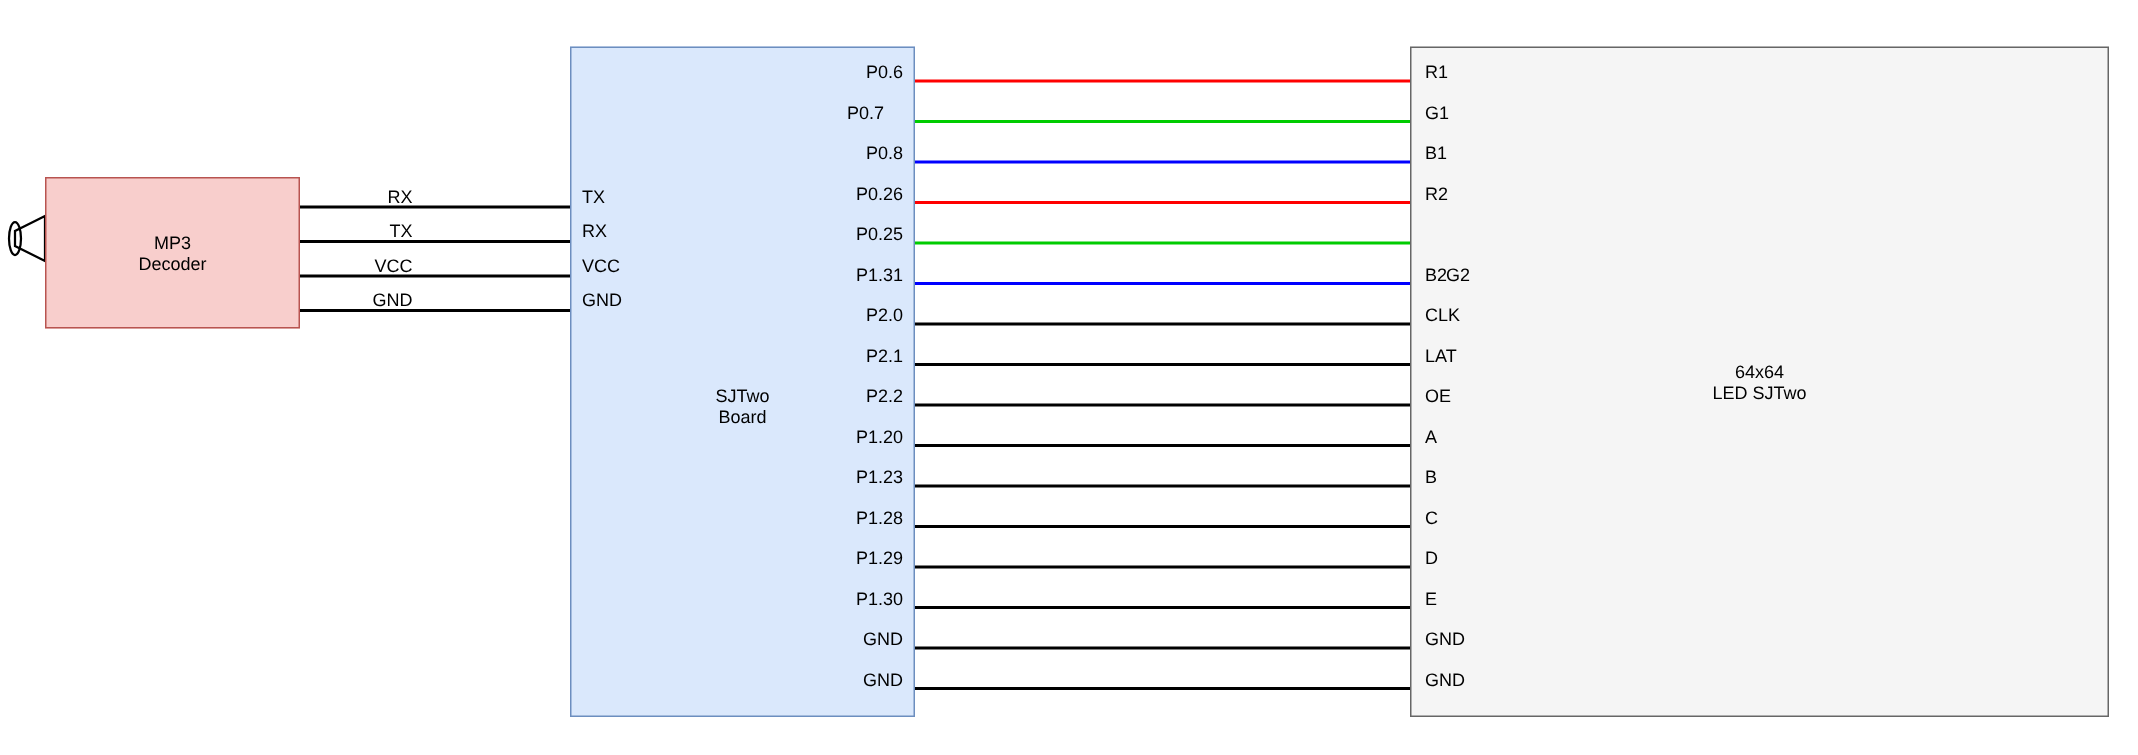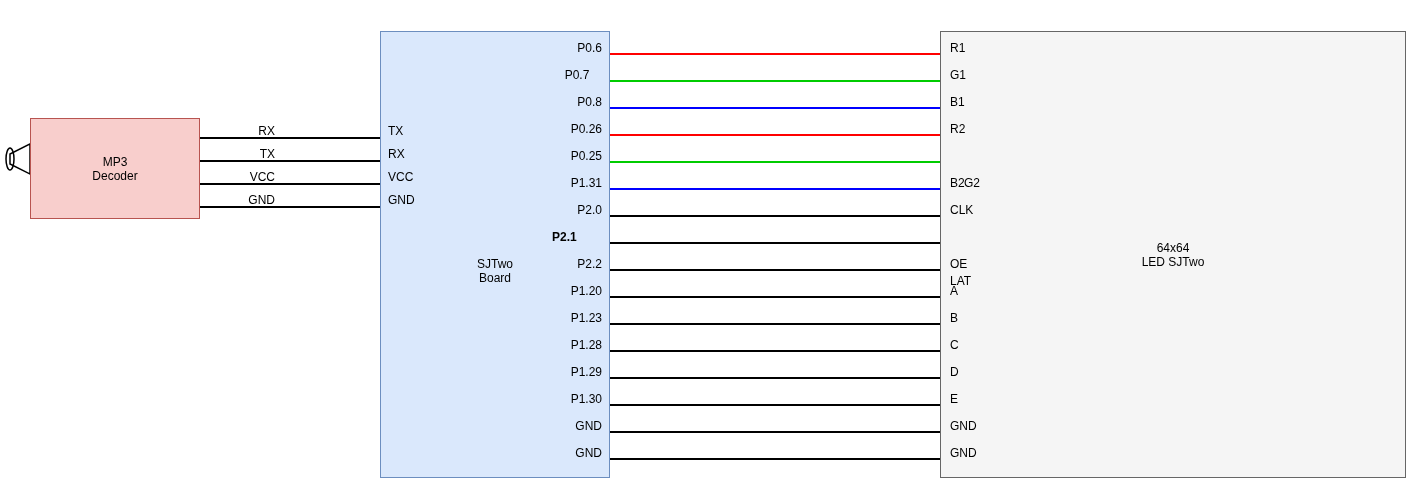--- a/index.html
+++ b/index.html
@@ -103,22 +103,22 @@
     <div class="wire red" style="left: 610px; top: 134px; width: 330px;"></div>
     <span class="label" style="left: 552px; top: 149px; width: 50px; text-align: right;">P0.25</span>
     <span class="label" style="left: 964px; top: 149px; margin-top: 27px;">G2</span>
     <div class="wire green" style="left: 610px; top: 161px; width: 330px;"></div>
     <span class="label" style="left: 552px; top: 176px; width: 50px; text-align: right;">P1.31</span>
     <span class="label" style="left: 950px; top: 176px; text-align: center;">B2</span>
     <div class="wire blue" style="left: 610px; top: 188px; width: 330px;"></div>
     <span class="label" style="left: 552px; top: 203px; width: 50px; text-align: right;">P2.0</span>
     <span class="label" style="left: 950px; top: 203px;">CLK</span>
     <div class="wire " style="left: 610px; top: 215px; width: 330px;"></div>
-    <span class="label" style="left: 552px; top: 230px; width: 50px; text-align: left; font-weight: bold;">P2.1</span>
-    <span class="label" style="left: 950px; top: 230px; margin-top: 44px;">LAT</span>
+    <span class="label" style="left: 552px; top: 230px; width: 50px; text-align: right;">P2.1</span>
+    <span class="label" style="left: 950px; top: 230px;">LAT</span>
     <div class="wire " style="left: 610px; top: 242px; width: 330px;"></div>
     <span class="label" style="left: 552px; top: 257px; width: 50px; text-align: right;">P2.2</span>
     <span class="label" style="left: 950px; top: 257px; text-align: center;">OE</span>
     <div class="wire " style="left: 610px; top: 269px; width: 330px;"></div>
     <span class="label" style="left: 552px; top: 284px; width: 50px; text-align: right;">P1.20</span>
     <span class="label" style="left: 950px; top: 284px;">A</span>
     <div class="wire " style="left: 610px; top: 296px; width: 330px;"></div>
     <span class="label" style="left: 552px; top: 311px; width: 50px; text-align: right;">P1.23</span>
     <span class="label" style="left: 950px; top: 311px;">B</span>
     <div class="wire " style="left: 610px; top: 323px; width: 330px;"></div>

